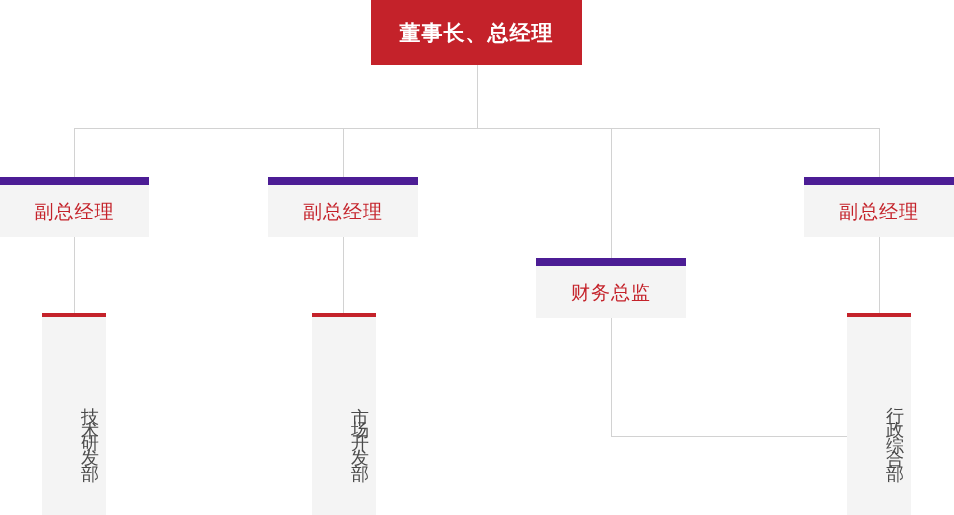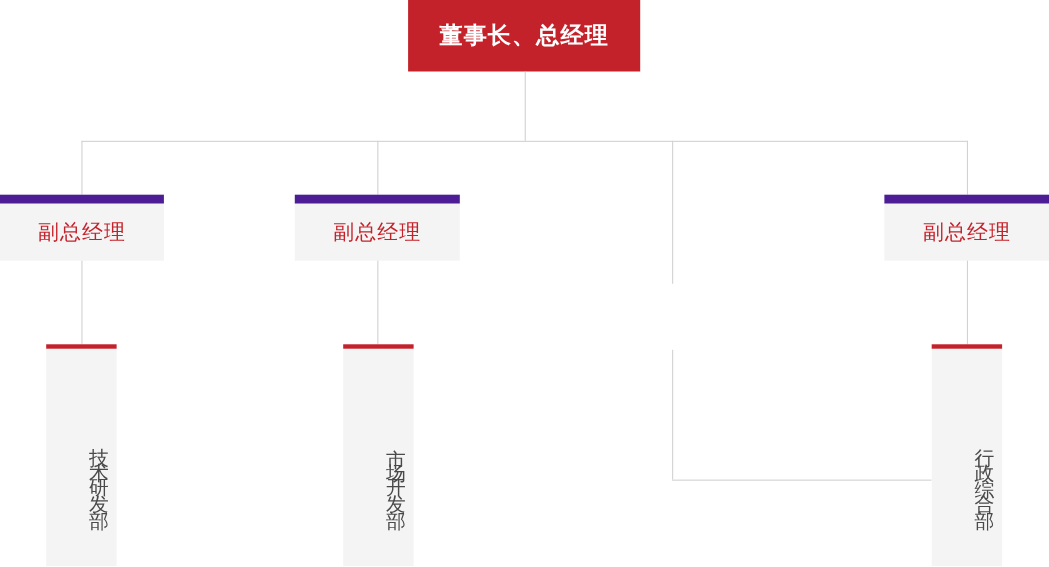--- a/index.html
+++ b/index.html
@@ -128,20 +128,23 @@
   </div>
 
   <div class="mgr-box mgr-2">
     <span class="mgr-label">副总经理</span>
   </div>
 
   <div class="mgr-box mgr-3">
     <span class="mgr-label">副总经理</span>
   </div>
 
+  <div class="mgr-box mgr-cfo">
+    <span class="mgr-label">财务总监</span>
+  </div>
 
   <div class="line line-v" style="left:74px;  top:237px; height:77px;"></div>
   <div class="line line-v" style="left:343px; top:237px; height:77px;"></div>
   <div class="line line-v" style="left:879px; top:237px; height:77px;"></div>
 
   <div class="line line-v" style="left:611px; top:318px; height:118px;"></div>
   <div class="line line-h" style="left:611px; top:436px; width:236px;"></div>
 
   <div class="dept-box dept-1">
     <div class="dept-wrap">

